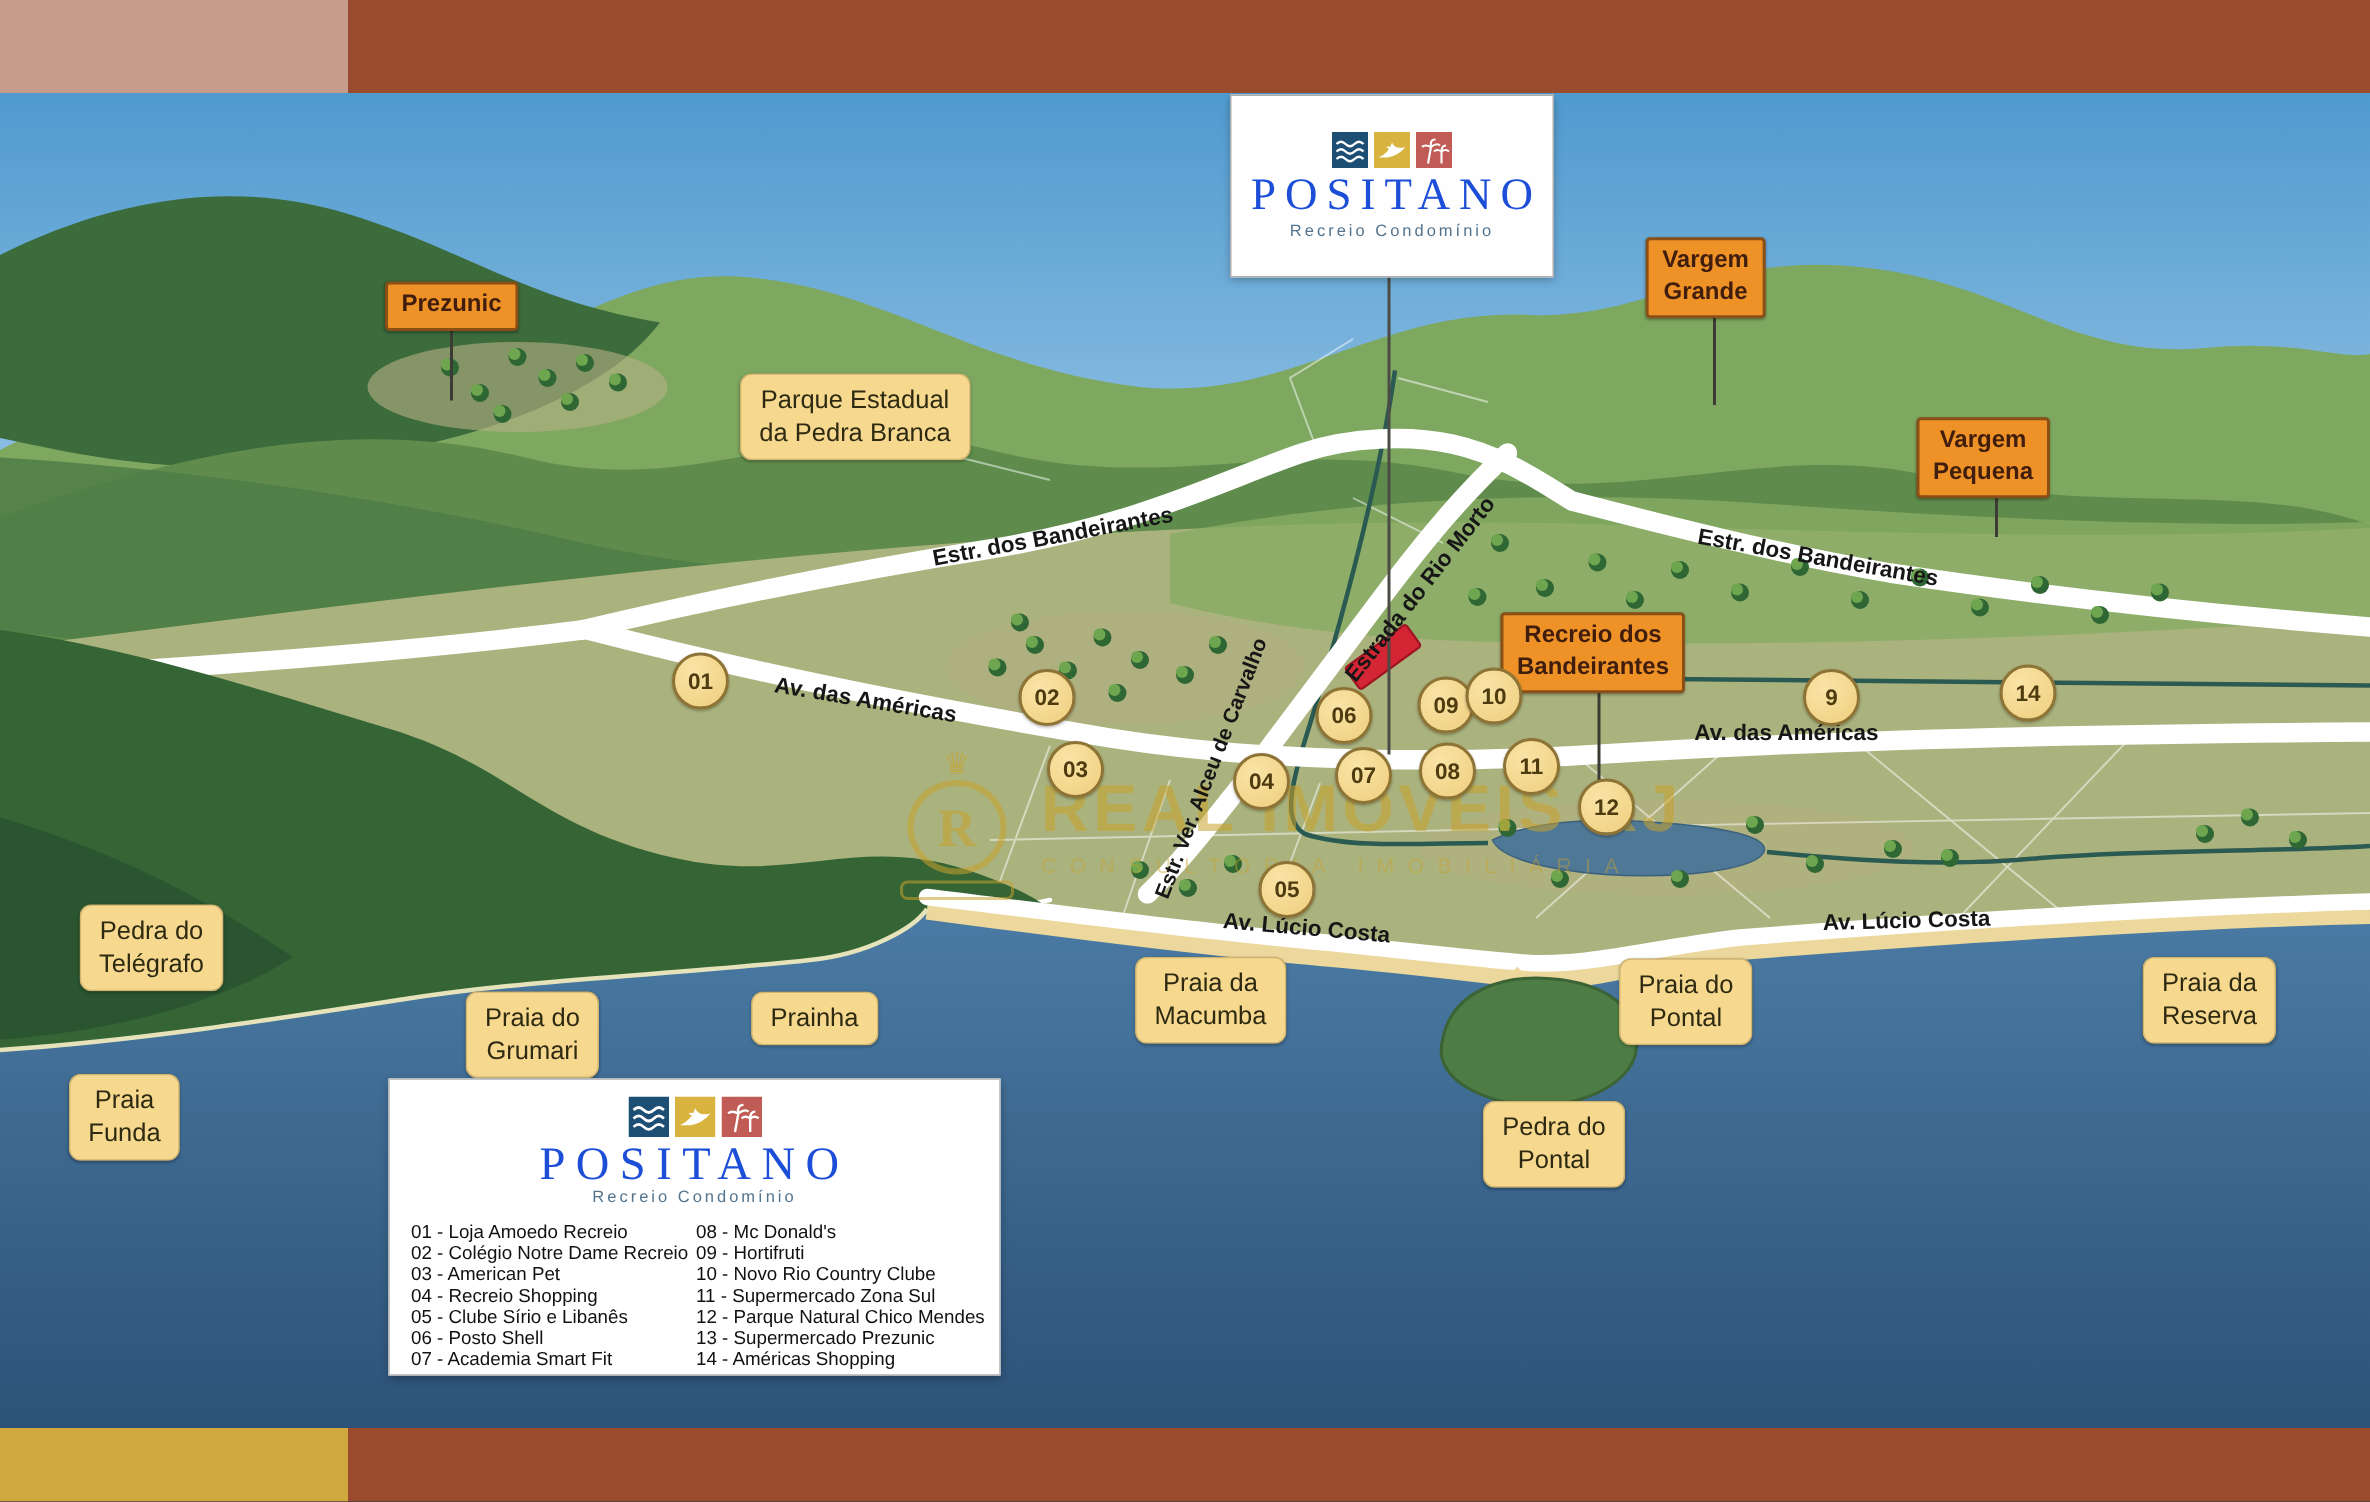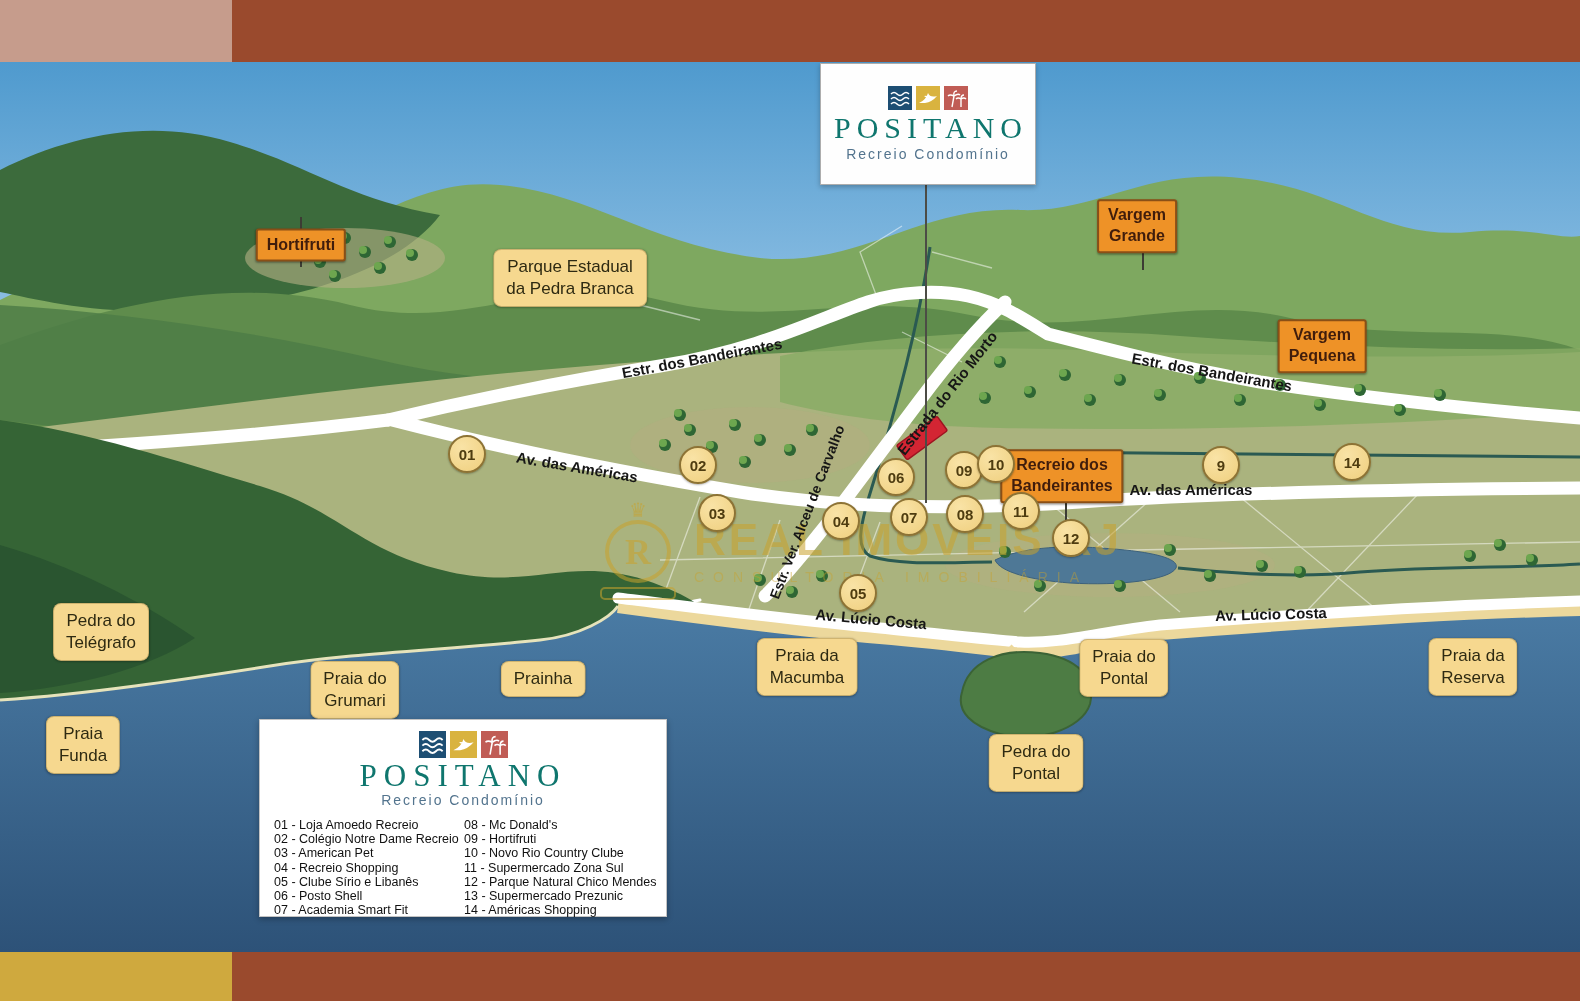--- a/index.html
+++ b/index.html
@@ -26,36 +26,36 @@
   .wm-text2{font-size:14px;letter-spacing:9px;margin-top:4px;opacity:.8;white-space:nowrap;}
   
   .rd{position:absolute;transform:translate(-50%,-50%);color:#161616;font-weight:bold;
       white-space:nowrap;z-index:4;}
   
   .lbl{position:absolute;transform:translate(-50%,-50%);text-align:center;
        white-space:pre-line;z-index:6;line-height:1.3;}
   .lbl-y{background:#f6d88f;color:#2e2a12;font-size:17px;padding:6px 12px;border-radius:8px;
          border:1px solid rgba(90,70,20,.25);box-shadow:0 1px 2px rgba(0,0,0,.25);}
   .lbl-o{background:#ee9227;color:#401d0c;font-size:16px;font-weight:bold;padding:4px 9px;
-         border:2px solid #8a4f16;border-radius:3px;box-shadow:0 1px 2px rgba(0,0,0,.3);margin-top:41px;}
+         border:2px solid #8a4f16;border-radius:3px;box-shadow:0 1px 2px rgba(0,0,0,.3);}
   .pole{position:absolute;width:2px;background:#3c3c34;z-index:5;}
   
   .mk{position:absolute;transform:translate(-50%,-50%);width:34px;height:34px;border-radius:50%;
       background:radial-gradient(circle at 35% 30%,#f9e3a6,#efcf7e);border:2px solid #8d7335;
       color:#4e3c10;font-size:15px;font-weight:bold;display:flex;align-items:center;
       justify-content:center;z-index:7;box-shadow:0 1px 2px rgba(0,0,0,.3);}
   
   .sign{position:absolute;left:820px;top:1px;width:214px;height:120px;background:#fefefe;
         border:1px solid #adadad;box-shadow:0 2px 5px rgba(0,0,0,.25);z-index:9;
         display:flex;flex-direction:column;align-items:center;justify-content:center;gap:3px;}
   .logo-row{display:flex;gap:4px;}
   .sq{width:24px;height:24px;display:block;}
-  .brand{font-family:"Liberation Serif",serif;color:#0f766e;letter-spacing:6px;font-size:30px;
+  .brand{font-family:"Liberation Serif",serif;color:#1d4ed8;letter-spacing:6px;font-size:30px;
          margin-left:6px;line-height:1;}
-  .brand-sub{color:#53748e;font-size:14px;letter-spacing:2px;}
+  .brand-sub{color:#53748e;font-size:11px;letter-spacing:2px;}
   .sign-pole{position:absolute;left:925px;top:121px;width:2px;height:320px;background:#4c4c46;z-index:2;}
   
   .legend{position:absolute;left:259px;top:657px;width:406px;height:196px;background:#fff;
           border:1px solid #c3c3c3;box-shadow:0 2px 6px rgba(0,0,0,.3);z-index:10;}
   .legend .logo-row{justify-content:center;margin-top:11px;}
   .legend .sq{width:27px;height:27px;}
   .legend .brand{display:block;text-align:center;font-size:31px;margin:2px 0 0 0;letter-spacing:7px;}
   .legend .brand-sub{display:block;text-align:center;margin-top:1px;}
   .cols{display:flex;margin:10px 12px 0 14px;}
   .col{width:50%;font-size:12.5px;color:#111;line-height:14.2px;}
@@ -230,21 +230,21 @@
     <div class="mk" style="left:909px;top:455px">07</div>
     <div class="mk" style="left:965px;top:452px">08</div>
     <div class="mk" style="left:964px;top:408px">09</div>
     <div class="mk" style="left:996px;top:402px">10</div>
     <div class="mk" style="left:1021px;top:449px">11</div>
     <div class="mk" style="left:1071px;top:476px">12</div>
     <div class="mk" style="left:1221px;top:403px">9</div>
     <div class="mk" style="left:1352px;top:400px">14</div>
 
     <div class="pole" style="left:300px;top:155px;height:50px"></div>
-    <div class="lbl lbl-o" style="left:301px;top:142px">Hortifruti</div>
+    <div class="lbl lbl-o" style="left:301px;top:142px">Prezunic</div>
     <div class="pole" style="left:1142px;top:150px;height:58px"></div>
     <div class="lbl lbl-o" style="left:1137px;top:123px">Vargem
 Grande</div>
     <div class="pole" style="left:1330px;top:268px;height:28px"></div>
     <div class="lbl lbl-o" style="left:1322px;top:243px">Vargem
 Pequena</div>
     <div class="pole" style="left:1065px;top:400px;height:88px"></div>
     <div class="lbl lbl-y" style="left:570px;top:216px">Parque Estadual
 da Pedra Branca</div>
 

